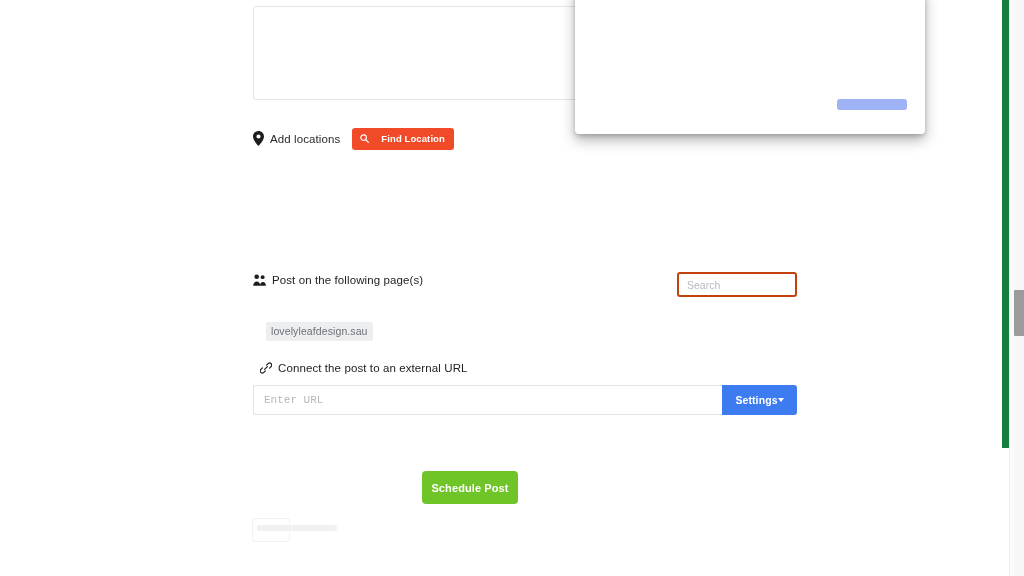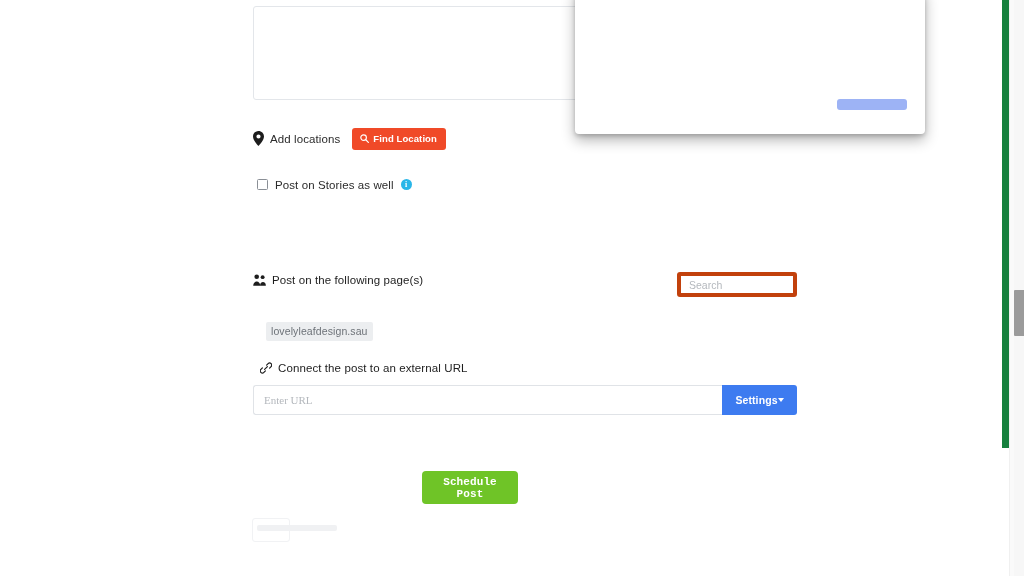--- a/index.html
+++ b/index.html
@@ -121,21 +121,21 @@
     color: #1d1d1d;
   }
 
   
   .row-locations { left: 253px; top: 128px; }
   .pin-icon { width: 11px; height: 15px; margin-right: 6px; }
   .btn-find {
     margin-left: 12px;
     display: inline-flex;
     align-items: center;
-    gap: 4px;
+    gap: 12px;
     background: #f04a28;
     color: #ffffff;
     font-size: 9.5px;
     font-weight: bold;
     padding: 6px 9px 6px 8px;
     border: none;
     border-radius: 3px;
     cursor: pointer;
     letter-spacing: .1px;
     line-height: 1;
@@ -180,21 +180,21 @@
   .row-pages { left: 253px; top: 274px; }
   .users-icon { width: 13px; height: 12px; margin-right: 6px; }
 
   .search-box {
     position: absolute;
     left: 677px;
     top: 272px;
     width: 120px;
     height: 25px;
     box-sizing: border-box;
-    border: 4px solid #c2410c;
+    border: 2px solid #c2410c;
     border-radius: 3px;
     background: #ffffff;
     font-family: "Liberation Sans", sans-serif;
     font-size: 10.5px;
     color: #4a4a4a;
     padding: 0 8px;
     outline: none;
   }
   .search-box::placeholder { color: #b4b8bd; }
 
@@ -224,21 +224,21 @@
     height: 30px;
     display: flex;
   }
   .url-input {
     flex: 1 1 auto;
     box-sizing: border-box;
     border: 1px solid #e0e3e7;
     border-right: none;
     border-radius: 3px 0 0 3px;
     background: #ffffff;
-    font-family: Liberation Serif, serif;
+    font-family: Liberation Mono, monospace;
     font-size: 11px;
     color: #4a4a4a;
     padding: 0 10px;
     outline: none;
   }
   .url-input::placeholder { color: #b4b8bd; }
   .btn-settings {
     flex: 0 0 auto;
     width: 75px;
     background: #3d7bf0;
@@ -276,21 +276,21 @@
     font-family: "Liberation Sans", sans-serif;
     font-size: 11px;
     font-weight: bold;
     letter-spacing: .1px;
     cursor: pointer;
     height: 33px;
     display: inline-flex;
     align-items: center;
     justify-content: center;
   }
-  .btn-schedule { background: #6fc427; width: 96px; font-family: Liberation Mono, monospace; }
+  .btn-schedule { background: #6fc427; width: 96px; }
   .btn-postnow  { background: #3d7bf0; width: 95px; }
 
   
   .bottom-ghost {
     position: absolute;
     left: 252px;
     top: 518px;
     width: 36px;
     height: 22px;
     border: 1px solid #f1f2f4;
@@ -365,25 +365,20 @@
         <span class="ico">
           <svg viewBox="0 0 10 10" width="9" height="9" aria-hidden="true">
             <circle cx="4" cy="4" r="3.1" fill="none" stroke="#ffffff" stroke-width="1.3"></circle>
             <line x1="6.4" y1="6.4" x2="9.3" y2="9.3" stroke="#ffffff" stroke-width="1.4" stroke-linecap="round"></line>
           </svg>
         </span>
         <span>Find Location</span>
       </button>
     </div>
 
-    <div class="row row-cb1">
-      <input type="checkbox" class="cbx" style="">
-      <span class="label-dark">Post on Stories as well</span>
-      <span class="info-badge">i</span>
-    </div>
 
 
     <div class="row row-pages">
       <span class="ico users-icon">
         <svg viewBox="0 0 14 13" width="13" height="12" aria-hidden="true">
           <circle cx="4" cy="3" r="2.5" fill="#1d1d1d"></circle>
           <circle cx="10.4" cy="3.4" r="2.1" fill="#1d1d1d"></circle>
           <path d="M0.2 12.6c0-2.6 1.7-4.4 3.8-4.4s3.8 1.8 3.8 4.4z" fill="#1d1d1d"></path>
           <path d="M7.6 12.6c0-2.2 1.4-3.8 3.2-3.8s3.1 1.6 3.1 3.8z" fill="#1d1d1d"></path>
         </svg>

